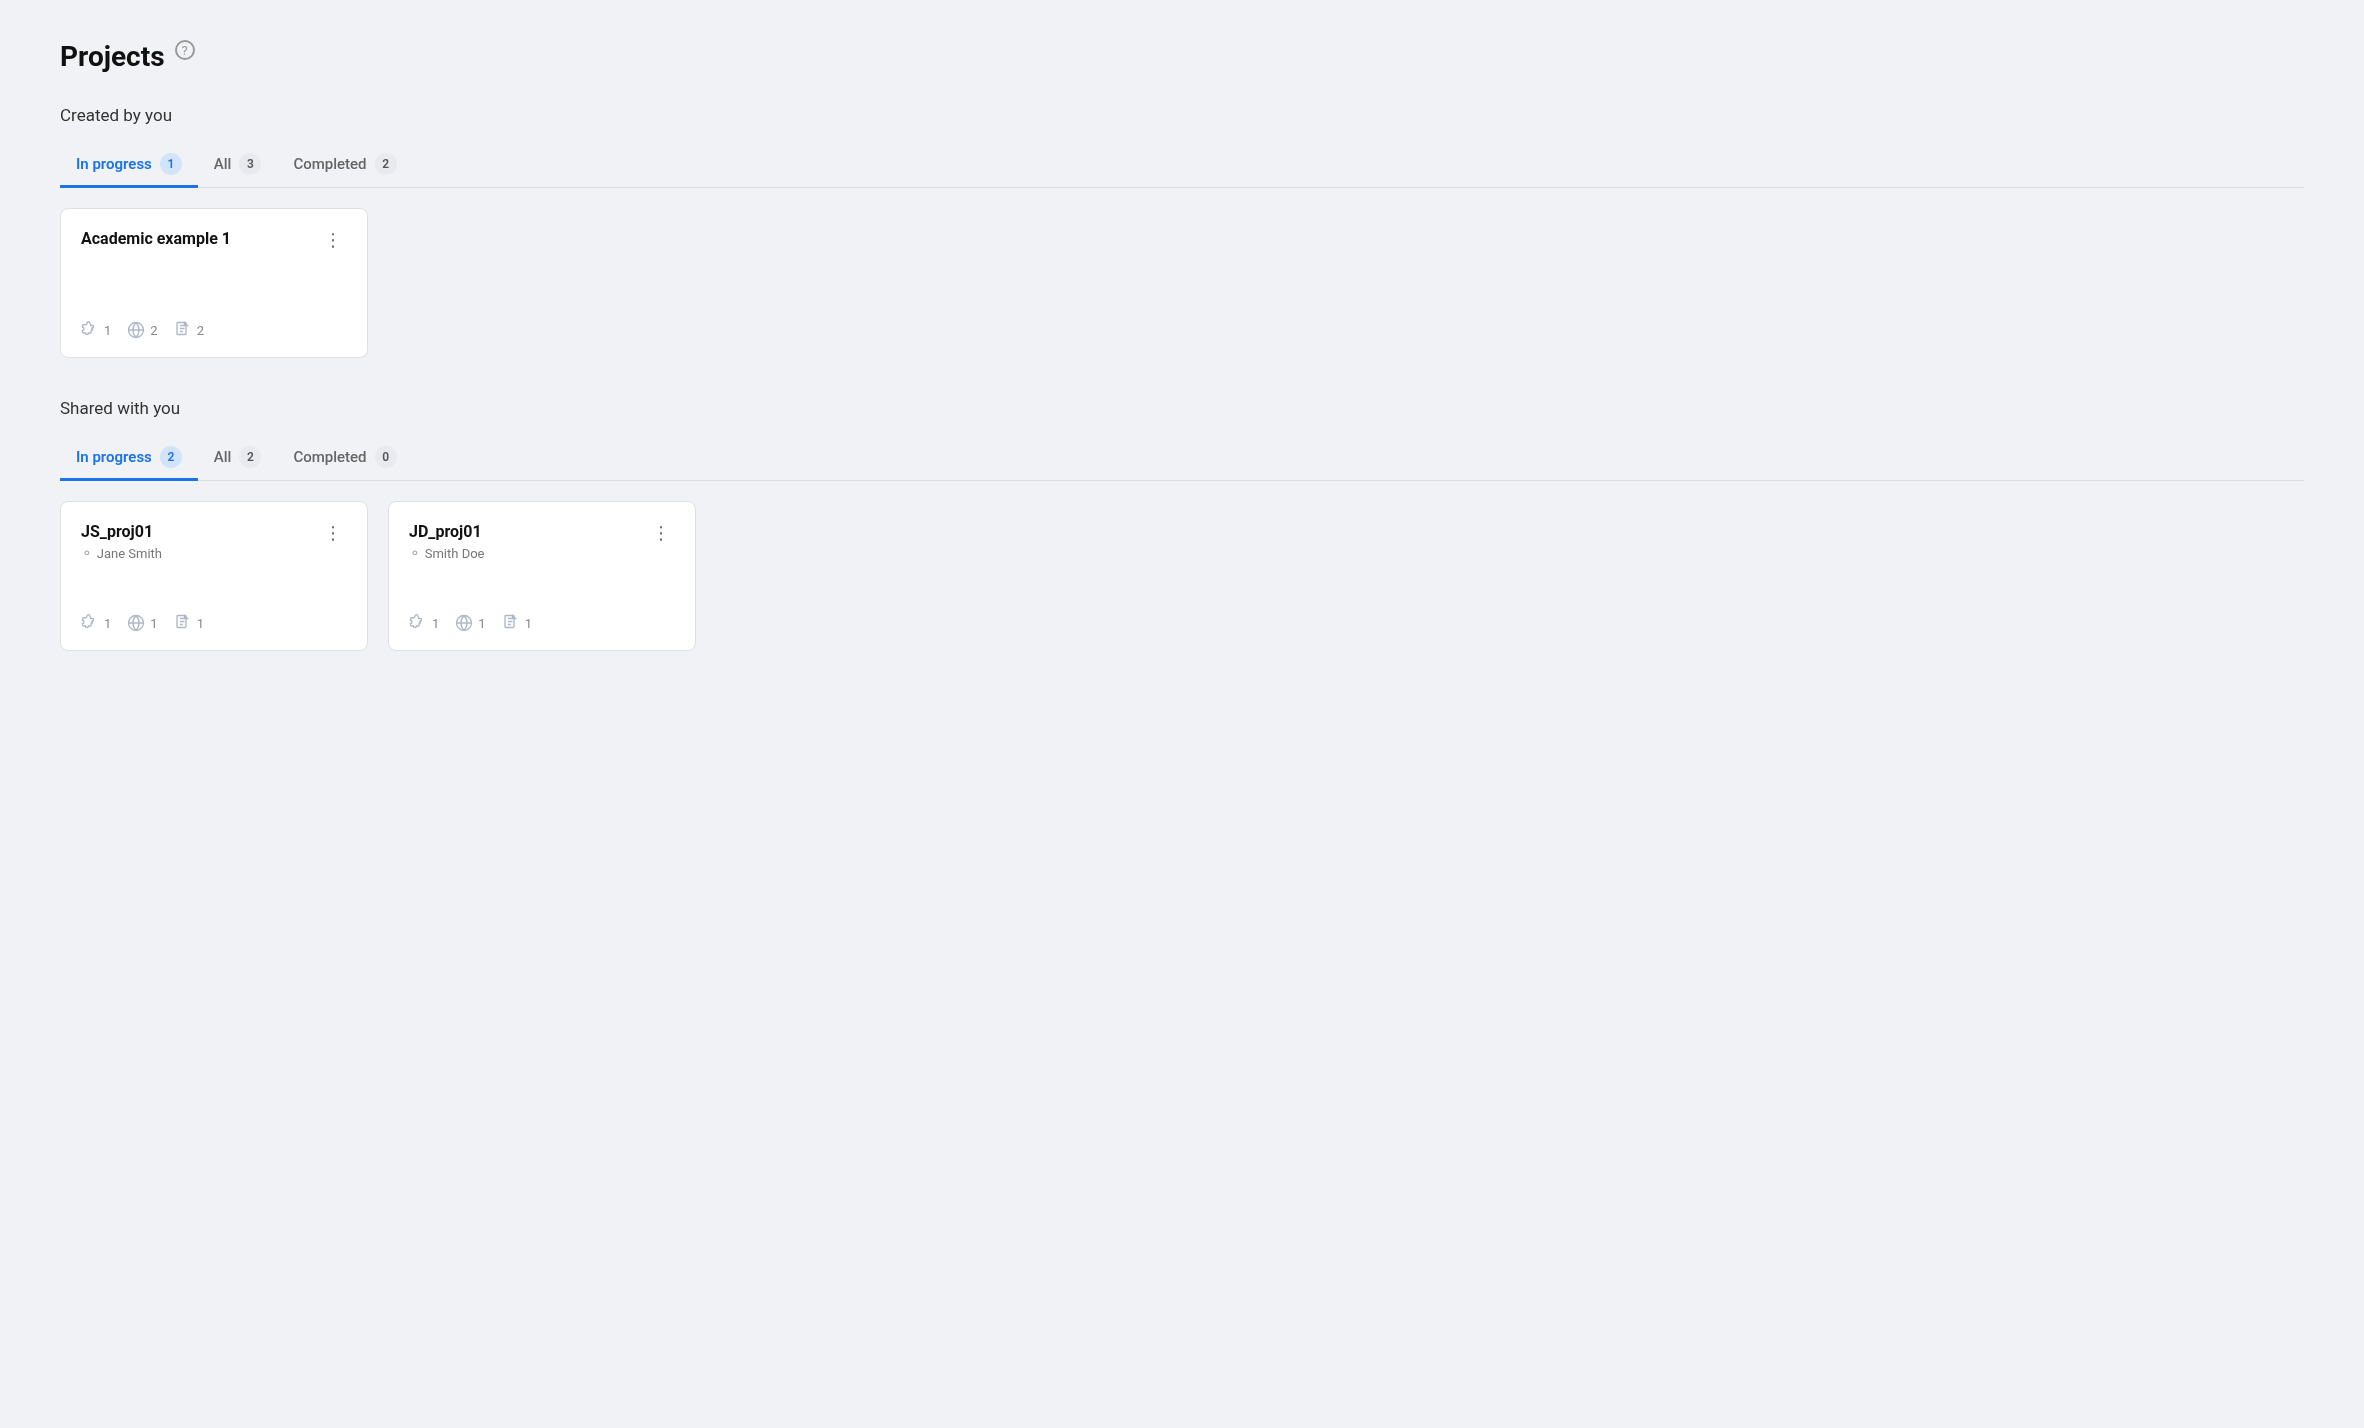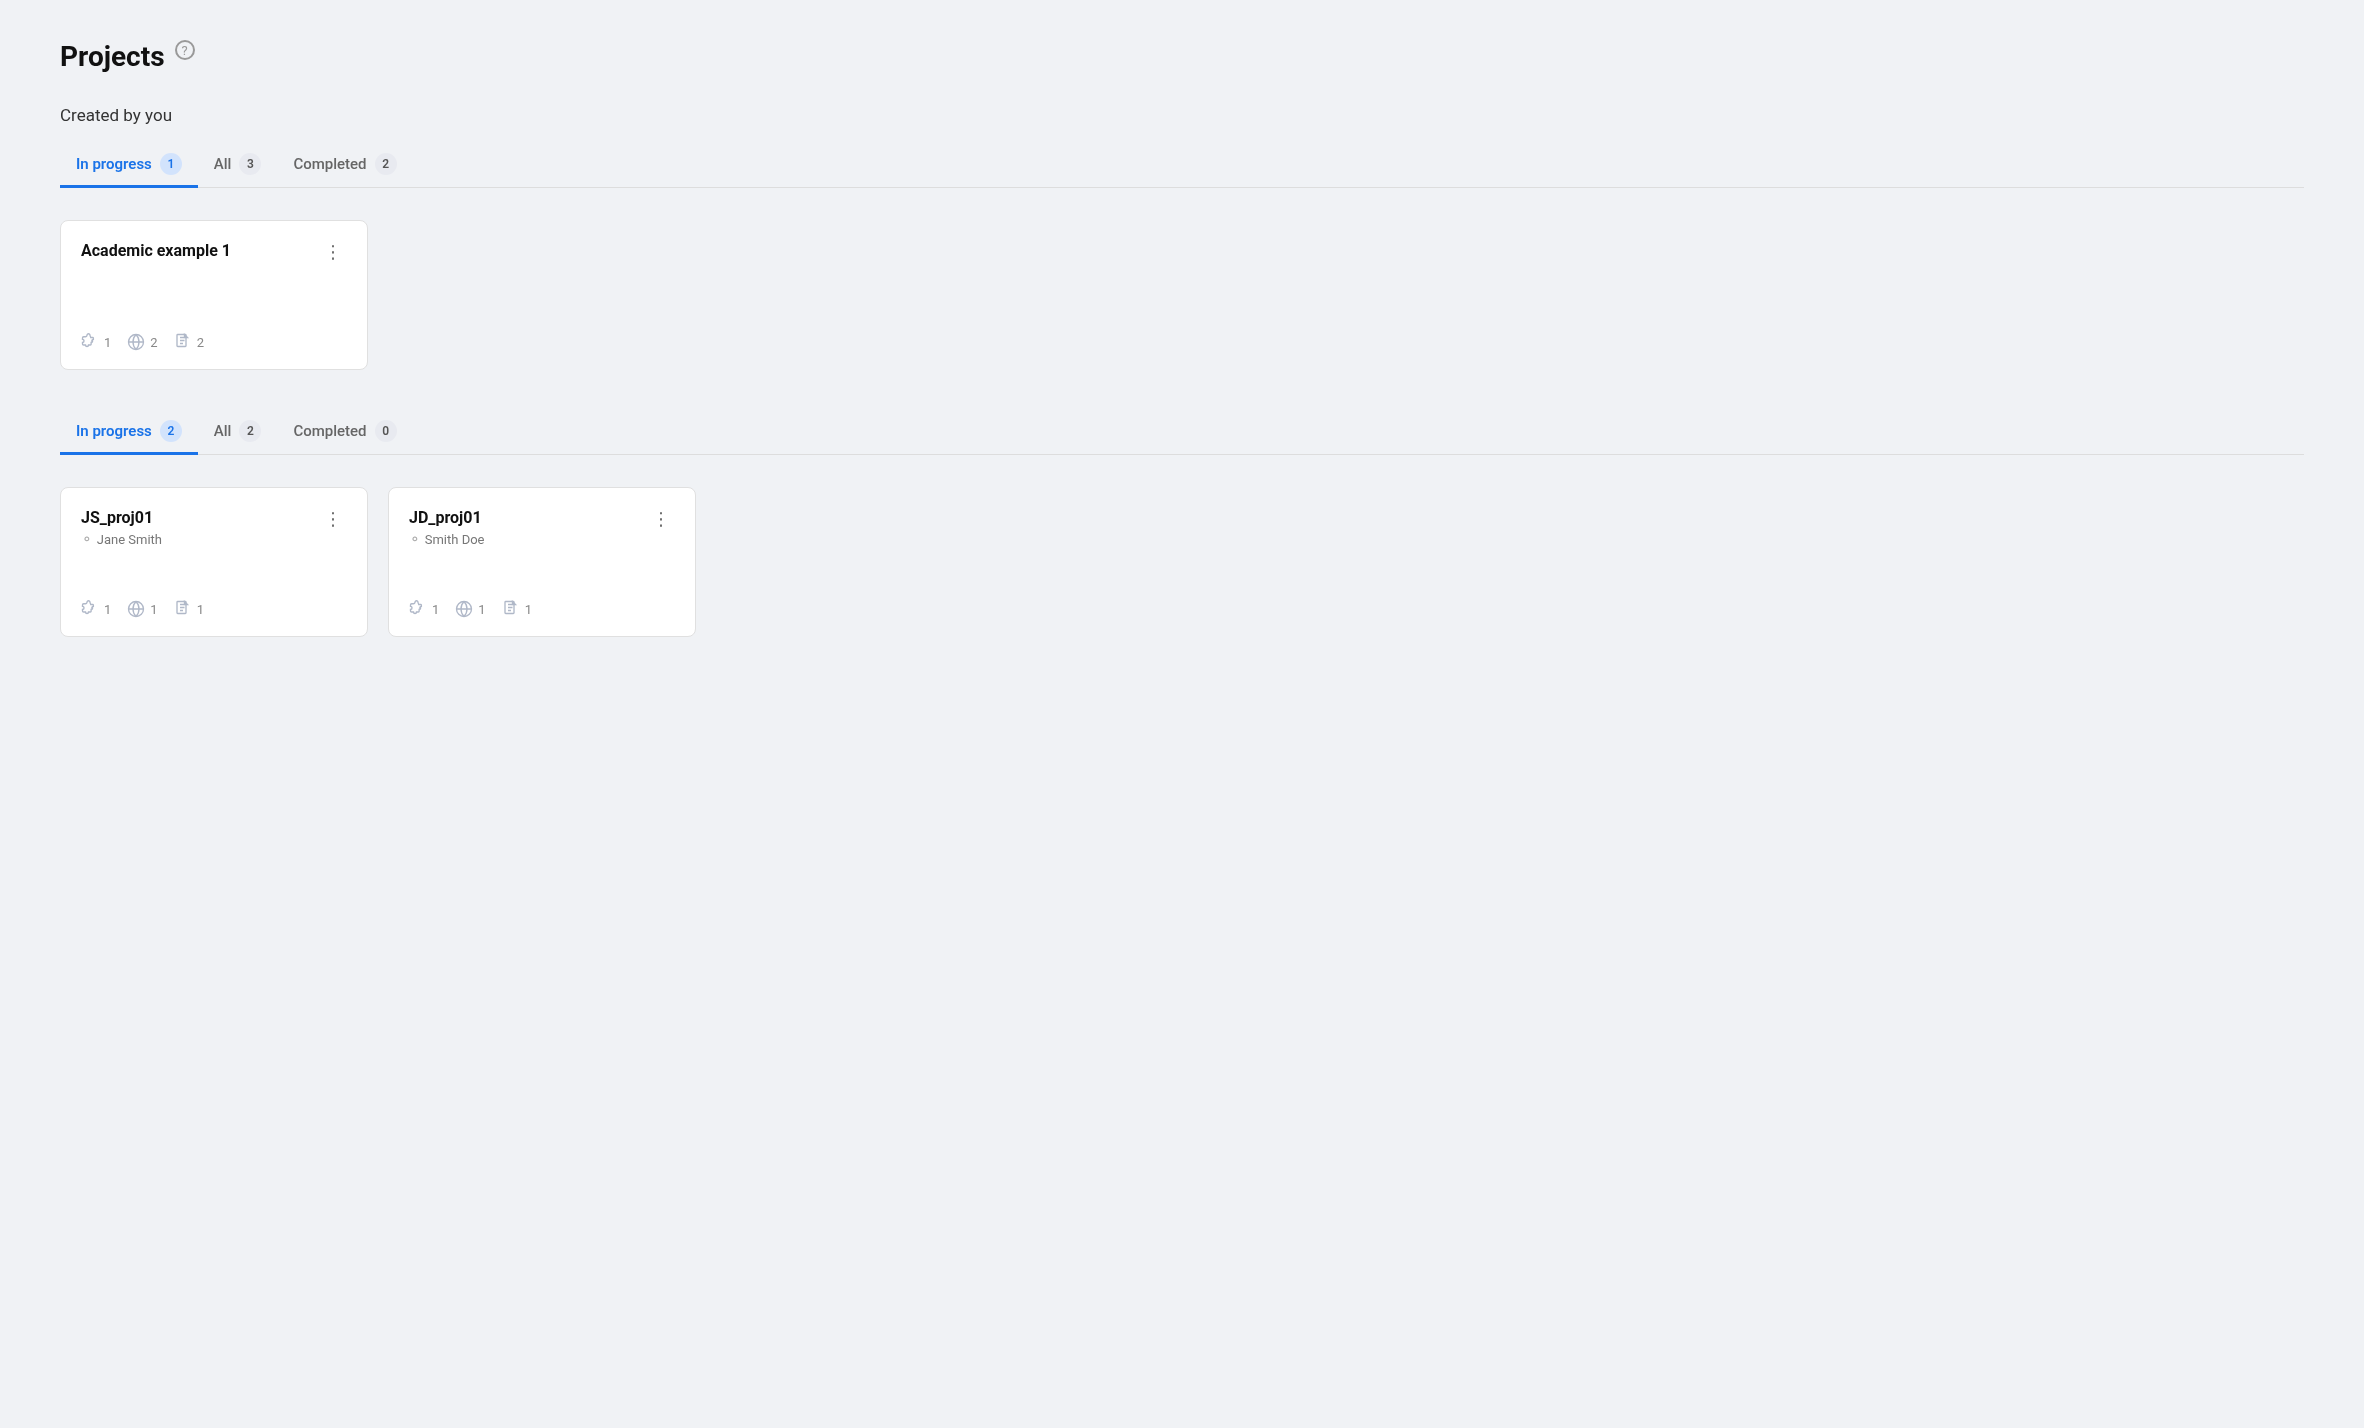--- a/index.html
+++ b/index.html
@@ -51,21 +51,21 @@
       font-size: 17px;
       font-weight: 400;
       color: #333;
       margin-bottom: 18px;
     }
 
     .tabs {
       display: flex;
       gap: 0;
       border-bottom: 1px solid #ddd;
-      margin-bottom: 32px;
+      margin-bottom: 20px;
     }
 
     .tab {
       display: flex;
       align-items: center;
       gap: 8px;
       padding: 10px 16px;
       font-size: 15px;
       font-weight: 500;
       color: #666;
@@ -249,20 +249,21 @@
             </svg>
           </span>
           <span>2</span>
         </div>
       </div>
     </div>
   </div>
 </div>
 
 <div class="section">
+  <div class="section-title">Shared with you</div>
 
   <div class="tabs">
     <div class="tab active">
       <span>In progress</span>
       <span class="tab-badge">2</span>
     </div>
     <div class="tab">
       <span>All</span>
       <span class="tab-badge">2</span>
     </div>

